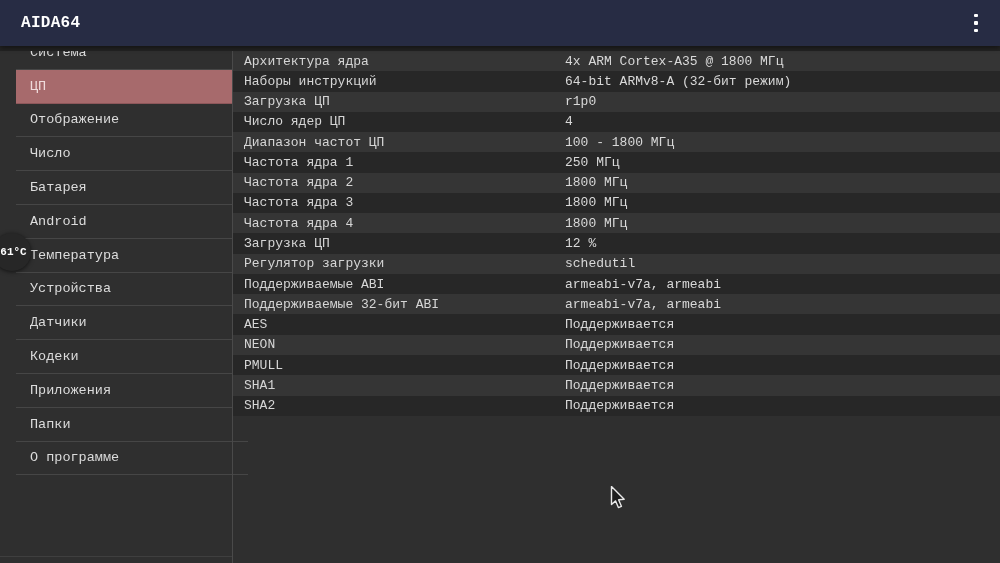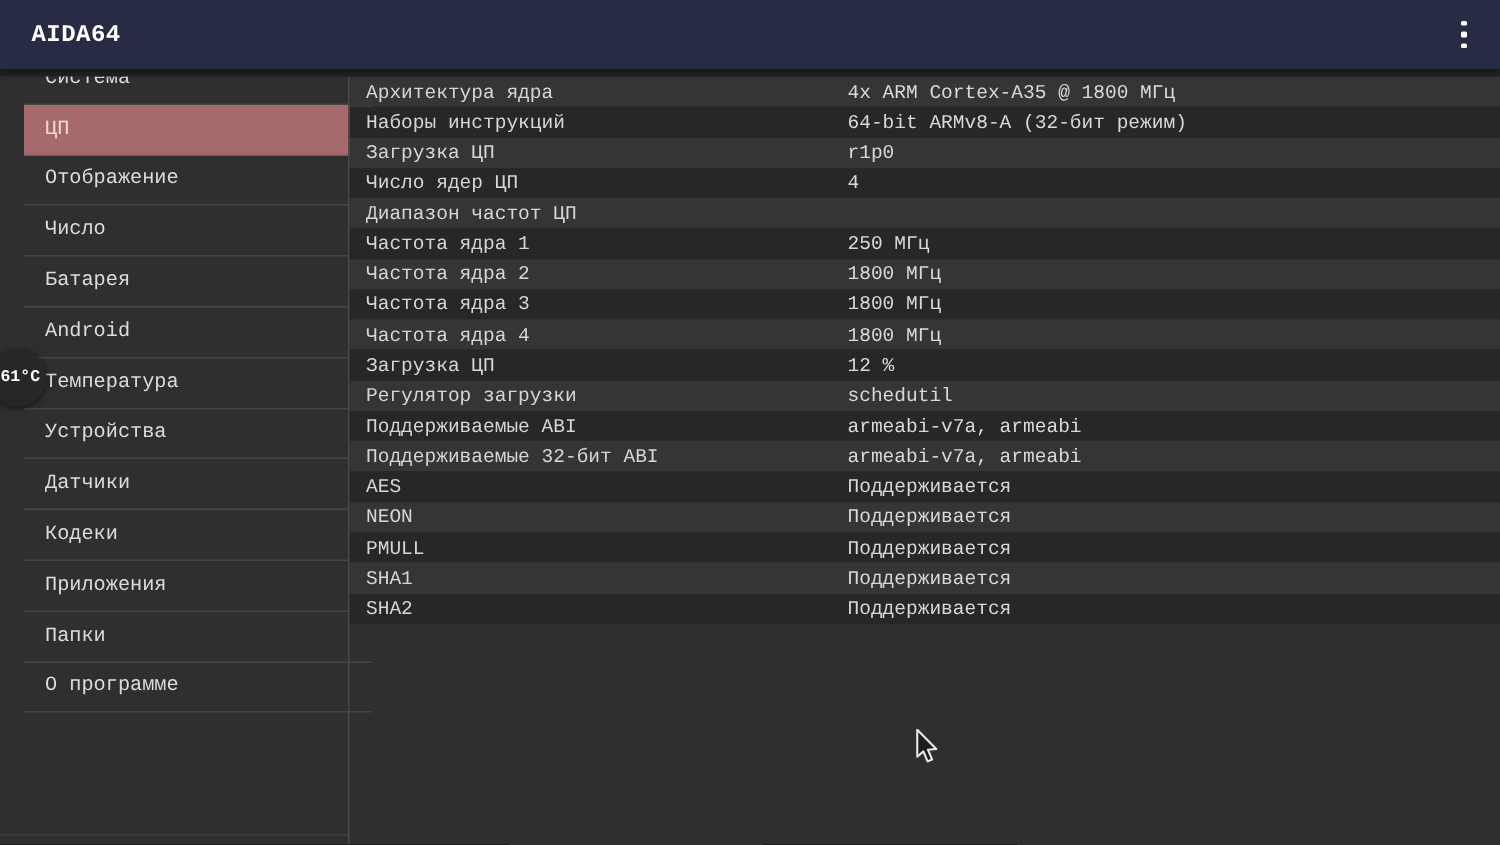--- a/index.html
+++ b/index.html
@@ -171,20 +171,21 @@
       <div class="row">
         <span class="row-label">Загрузка ЦП</span>
         <span class="row-value">r1p0</span>
       </div>
       <div class="row">
         <span class="row-label">Число ядер ЦП</span>
         <span class="row-value">4</span>
       </div>
       <div class="row">
         <span class="row-label">Диапазон частот ЦП</span>
+        <span class="row-value">100 - 1800 МГц</span>
       </div>
       <div class="row">
         <span class="row-label">Частота ядра 1</span>
         <span class="row-value">250 МГц</span>
       </div>
       <div class="row">
         <span class="row-label">Частота ядра 2</span>
         <span class="row-value">1800 МГц</span>
       </div>
       <div class="row">

